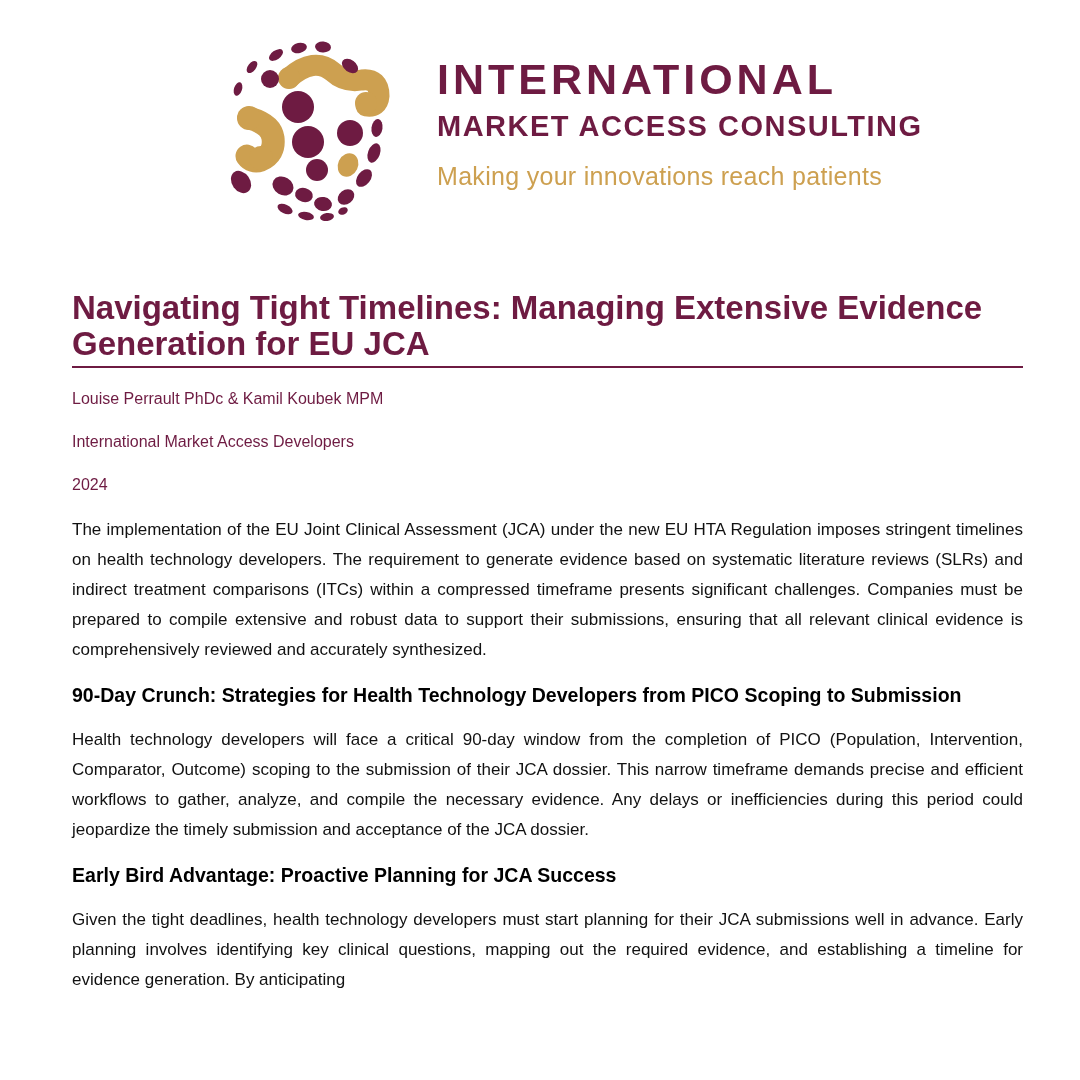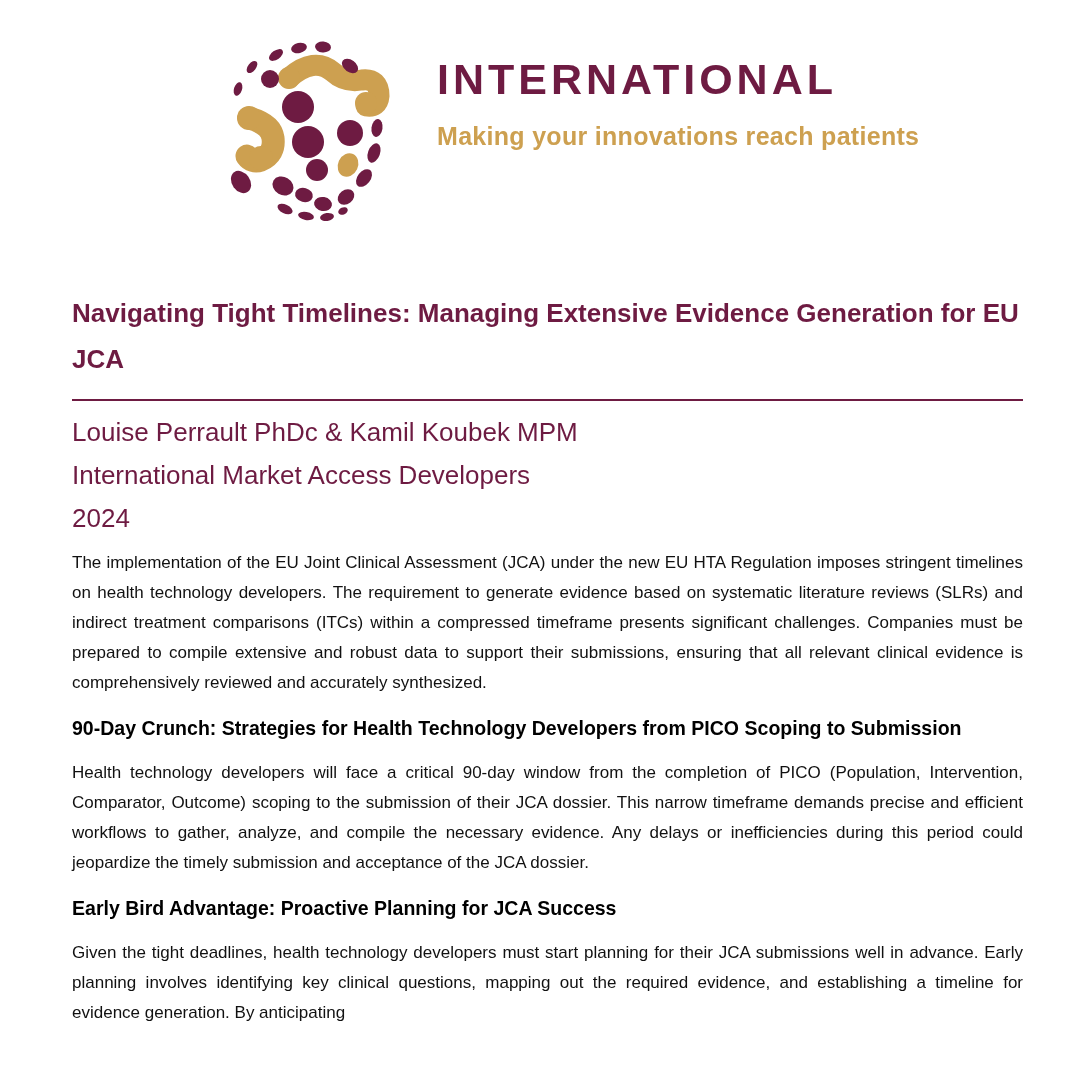--- a/index.html
+++ b/index.html
@@ -33,45 +33,45 @@
     color:var(--maroon);
     font-weight:bold;
     font-size:29px;
     letter-spacing:1.5px;
     line-height:1.0;
     margin-top:11px;
     white-space:nowrap;
   }
   .logo-tagline{
     color:var(--gold);
-    font-weight:bold;
+    font-weight:normal;
     font-size:25px;
     letter-spacing:0.3px;
     line-height:1.0;
     margin-top:23px;
     white-space:nowrap;
   }
 
   
   .article{
     padding:0 57px 0 72px;
     margin-top:66px;
   }
   .article-title{
     color:var(--maroon);
     font-weight:bold;
-    font-size:26px;
-    line-height:46px;
-    padding-bottom:17px;
+    font-size:33px;
+    line-height:36px;
+    padding-bottom:4px;
     border-bottom:2px solid var(--maroon);
   }
   .byline{margin-top:18px;}
   .byline p{
     color:var(--maroon);
-    font-size:26px;
+    font-size:16px;
     line-height:26px;
     margin-bottom:17px;
   }
   .body-copy{margin-top:9px;}
   .body-copy p.para{
     font-size:17px;
     line-height:30px;
     text-align:justify;
     margin:0 0 15px 0;
     color:var(--ink);
@@ -131,20 +131,21 @@
       <ellipse cx="104" cy="168" rx="9" ry="7" transform="rotate(10 104 168)"></ellipse>
       <ellipse cx="66" cy="173" rx="8" ry="4.5" transform="rotate(25 66 173)"></ellipse>
       <ellipse cx="87" cy="180" rx="8" ry="4" transform="rotate(10 87 180)"></ellipse>
       <ellipse cx="108" cy="181" rx="7" ry="4" transform="rotate(-8 108 181)"></ellipse>
       <ellipse cx="124" cy="175" rx="5" ry="3.5" transform="rotate(-25 124 175)"></ellipse>
     </g>
   </svg>
 
   <div class="logo-text">
     <div class="logo-name1">INTERNATIONAL</div>
+    <div class="logo-name2">MARKET ACCESS CONSULTING</div>
     <div class="logo-tagline">Making your innovations reach patients</div>
   </div>
 </header>
 
 <main class="article">
   <h1 class="article-title">Navigating Tight Timelines: Managing Extensive Evidence Generation for EU JCA</h1>
 
   <div class="byline">
     <p>Louise Perrault PhDc &amp; Kamil Koubek MPM</p>
     <p>International Market Access Developers</p>

